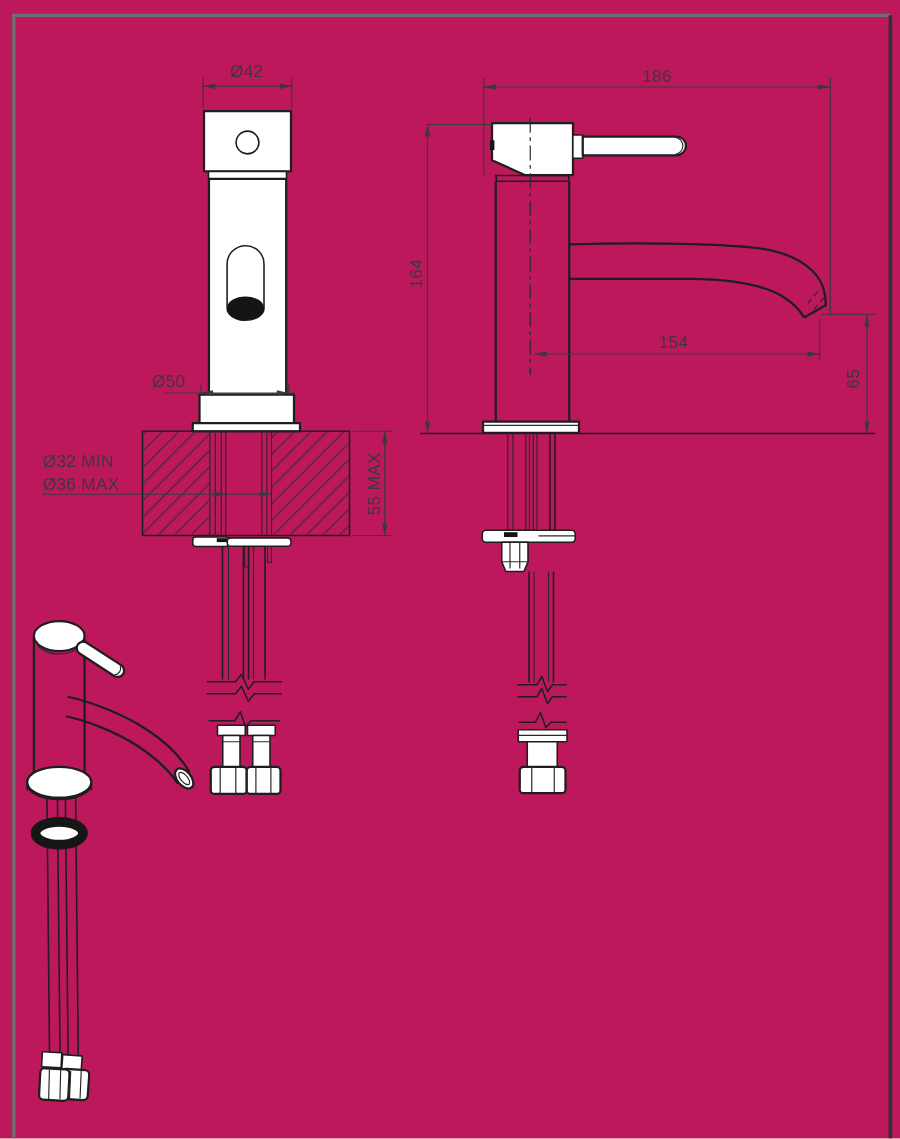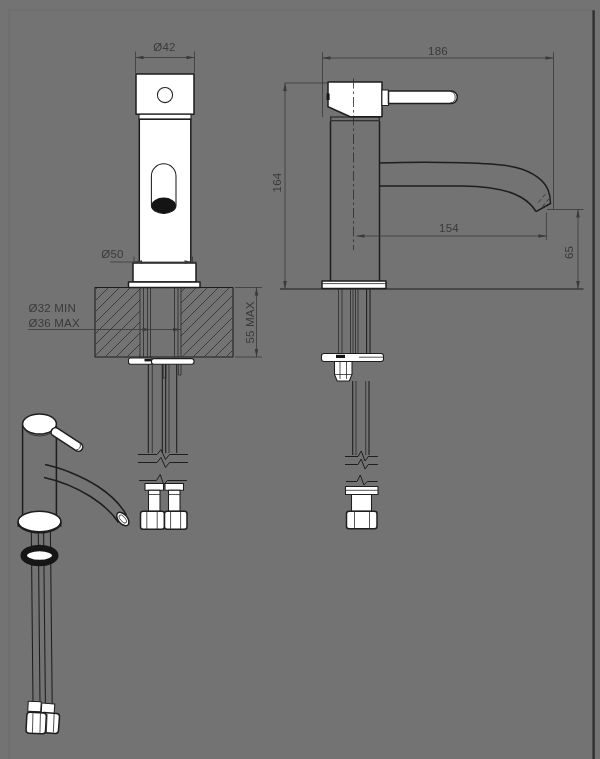--- a/index.html
+++ b/index.html
@@ -1,16 +1,16 @@
 <!DOCTYPE html>
 <html><head>
 <meta charset="utf-8">
 <style>
   html,body{margin:0;padding:0;background:#ffffff;}
-  .stage{position:relative;width:600px;height:759px;background:#737373;overflow:hidden;}
+  .stage{position:relative;width:600px;height:759px;background:#be185d;overflow:hidden;}
   svg{position:absolute;left:0;top:0;}
   .s-obj {stroke:#1e1e1e;stroke-width:1.5;fill:none;stroke-linejoin:round;}
   .s-med {stroke:#1e1e1e;stroke-width:1.05;fill:none;stroke-linejoin:round;}
   .s-thin{stroke:#2a2a2a;stroke-width:0.8;fill:none;}
   .s-dim {stroke:#3a3a3a;stroke-width:0.8;fill:none;}
   .f-arr {fill:#3a3a3a;stroke:none;}
   .f-dark{fill:#141414;stroke:none;}
   .wf{fill:#ffffff;}
   .brk{stroke:#1e1e1e;stroke-width:1;fill:none;stroke-linejoin:round;}
   .cline{stroke:#2b2b2b;stroke-width:0.8;stroke-dasharray:10 3 2.5 3;fill:none;}

